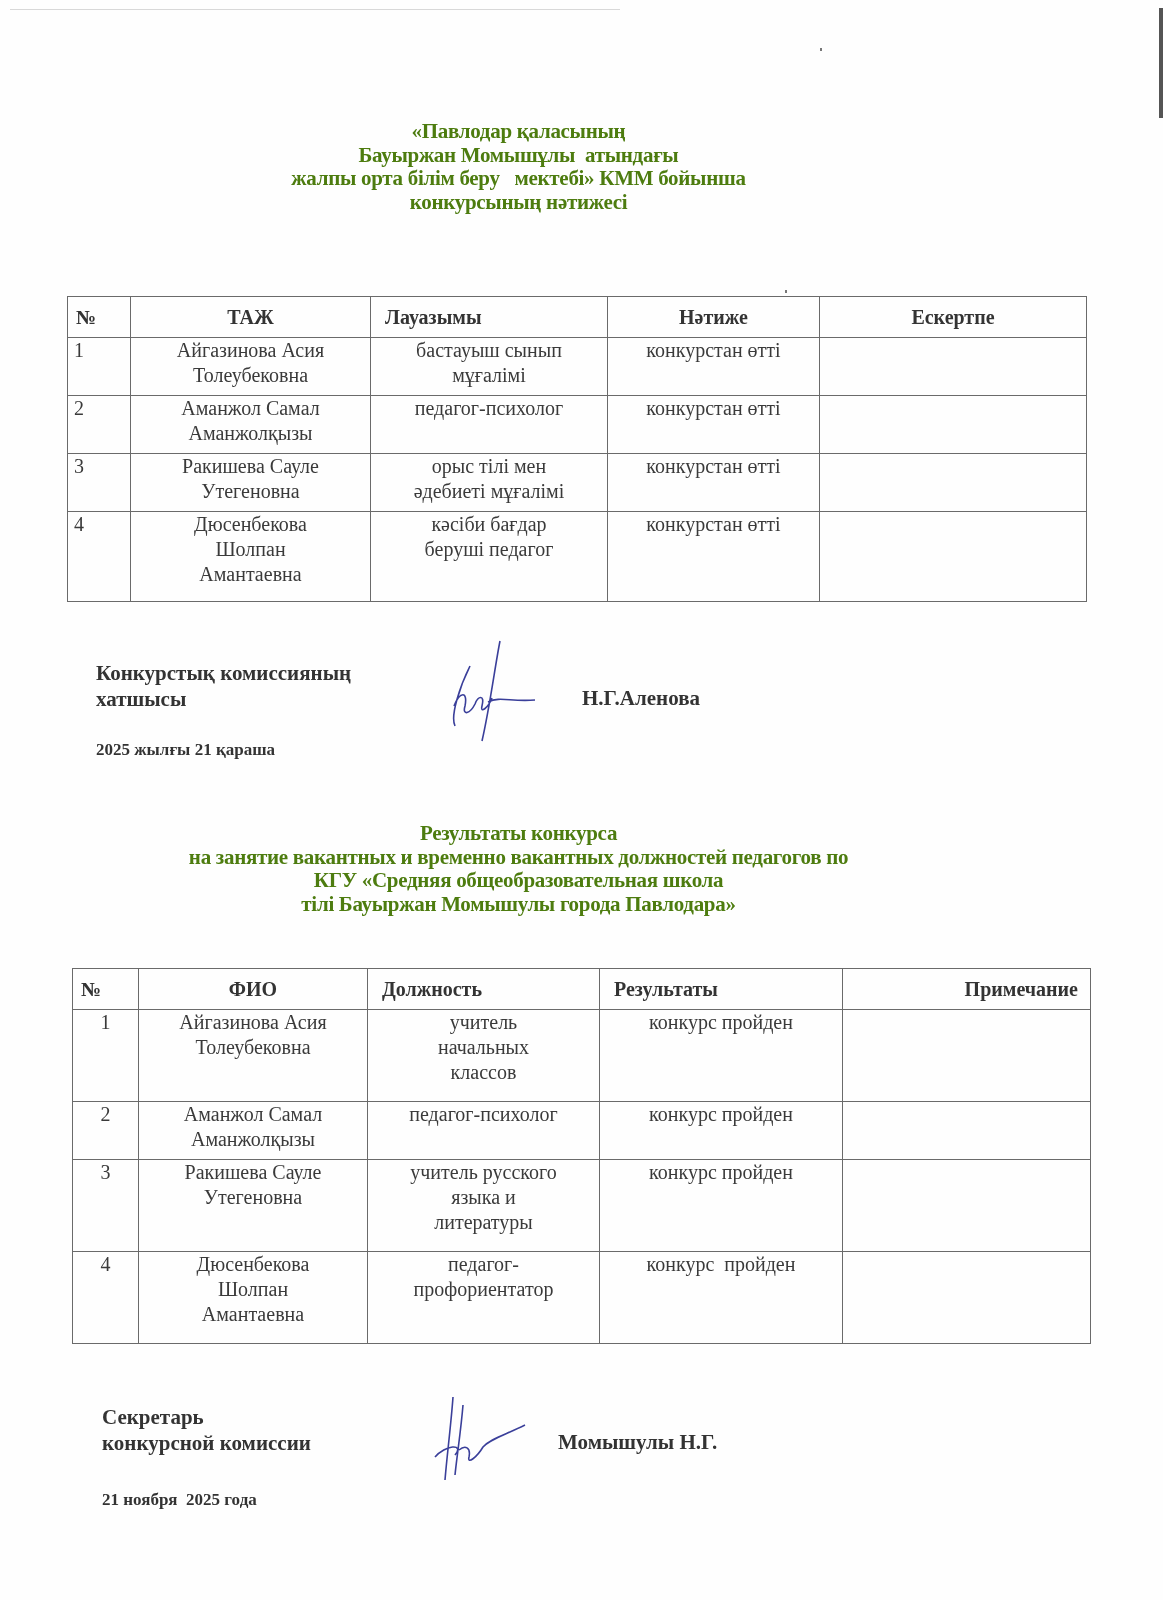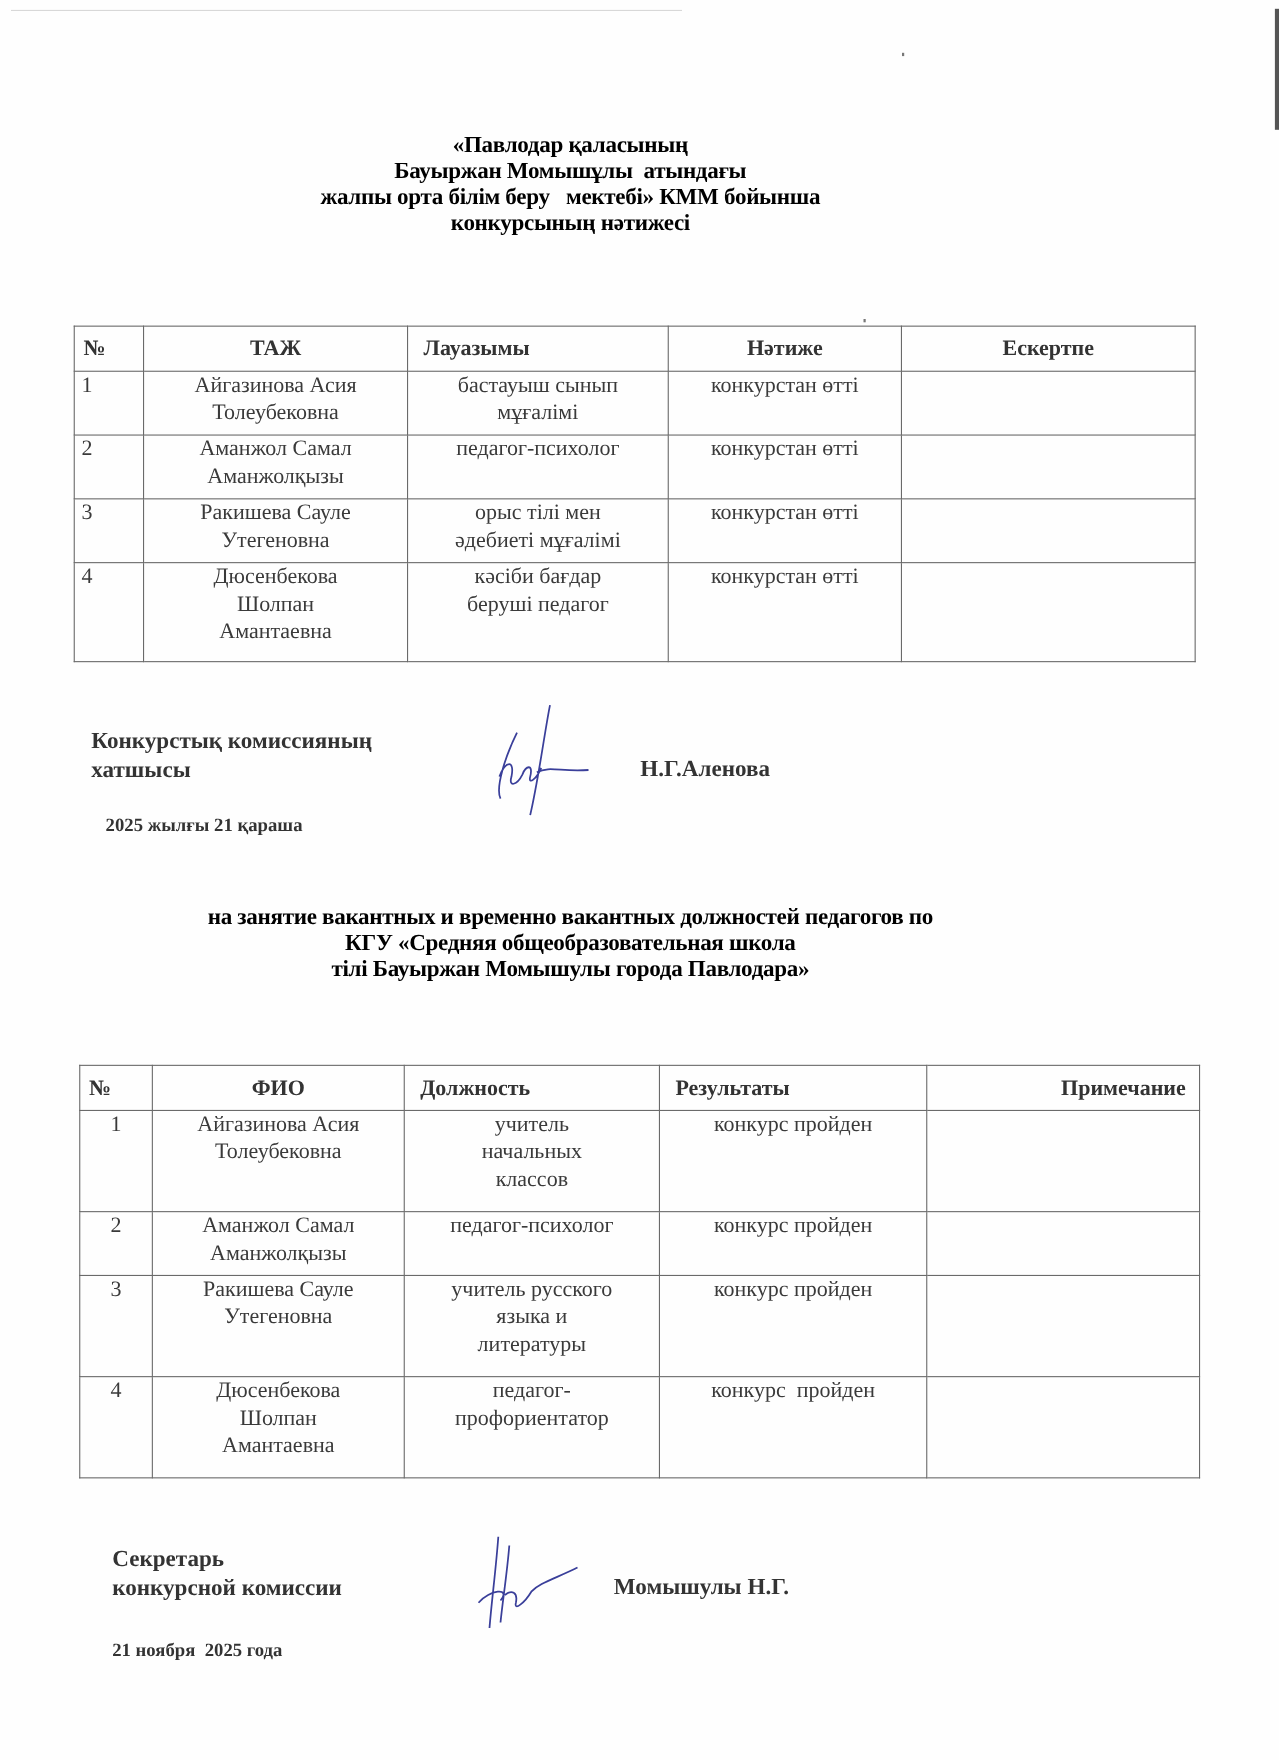--- a/index.html
+++ b/index.html
@@ -6,21 +6,21 @@
     body {
       width: 1163px; height: 1600px; background: #fefefe; position: relative; overflow: hidden;
       font-family: "Liberation Serif", "DejaVu Serif", serif; color: #2b2b2b;
     }
     .scan-topline { position: absolute; left: 10px; top: 9px; width: 610px; height: 1px; background: #d8d8d8; }
     .scan-rightedge { position: absolute; right: 0; top: 8px; width: 4px; height: 110px; background: #555; }
     .speck { position: absolute; width: 2px; height: 3px; background: #777; }
 
     .title {
       position: absolute; left: 0; width: 1037px; text-align: center;
-      font-weight: bold; font-size: 21px; line-height: 23.5px; color: #000000;
+      font-weight: bold; font-size: 21px; line-height: 23.5px; color: #4d7c0f;
       font-stretch: condensed; letter-spacing: -0.3px;
     }
     .title div { white-space: pre; }
 
     table.results {
       position: absolute; border-collapse: collapse; table-layout: fixed;
       font-size: 20px; color: #3a3a3a;
     }
     table.results th, table.results td {
       border: 1px solid #6a6a6a; vertical-align: top; padding: 0 2px; line-height: 25px;
@@ -117,31 +117,32 @@
       <td class="c">
           <div>кәсіби бағдар</div>
           <div>беруші педагог</div>
         </td>
       <td class="c">конкурстан өтті</td>
       <td></td>
     </tr>
   </tbody>
 </table>
 
-<div class="sign-block" style="left:83px; top:660px;">
+<div class="sign-block" style="left:96px; top:660px;">
   <div>Конкурстық комиссияның</div>
   <div>хатшысы</div>
 </div>
 <svg class="signature" style="left:440px; top:636px;" width="100" height="110" viewBox="0 0 100 110">
   <path d="M30 30 C 20 50, 10 80, 15 90 M14 70 C 20 55, 28 55, 25 70 C 22 80, 30 78, 35 68 M35 68 C 38 60, 45 58, 42 70 C 40 78, 48 72, 52 62 M60 5 C 55 30, 50 70, 42 105 M48 66 C 60 60, 70 66, 95 64" stroke="#3a3f9a" stroke-width="1.6" fill="none"></path>
 </svg>
 <div class="sign-name" style="left:582px; top:686px;">Н.Г.Аленова</div>
 <div class="sign-date" style="left:96px; top:740px;">2025 жылғы 21 қараша</div>
 
 <div class="title" style="top:822px;">
+  <div>Результаты конкурса</div>
   <div>на занятие вакантных и временно вакантных должностей педагогов по</div>
   <div>КГУ «Средняя общеобразовательная школа</div>
   <div>тілі Бауыржан Момышулы города Павлодара»</div>
 </div>
 
 <table class="results" style="left:72px; top:968px; width:1018px;">
   <colgroup>
       <col style="width:66px">
       <col style="width:229px">
       <col style="width:232px">

